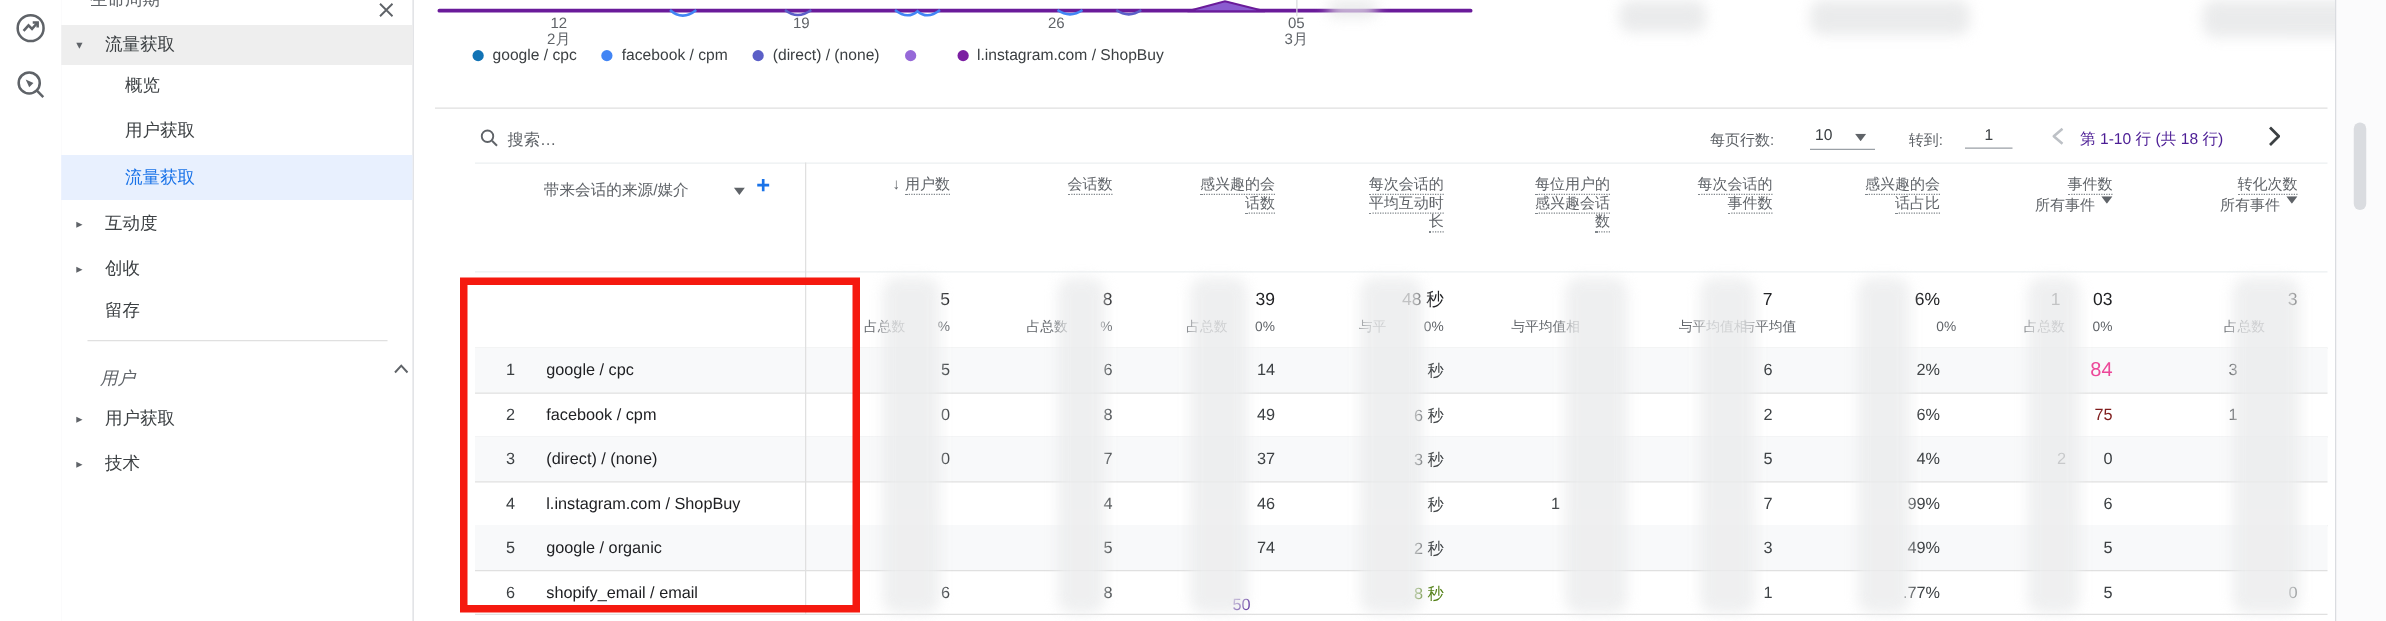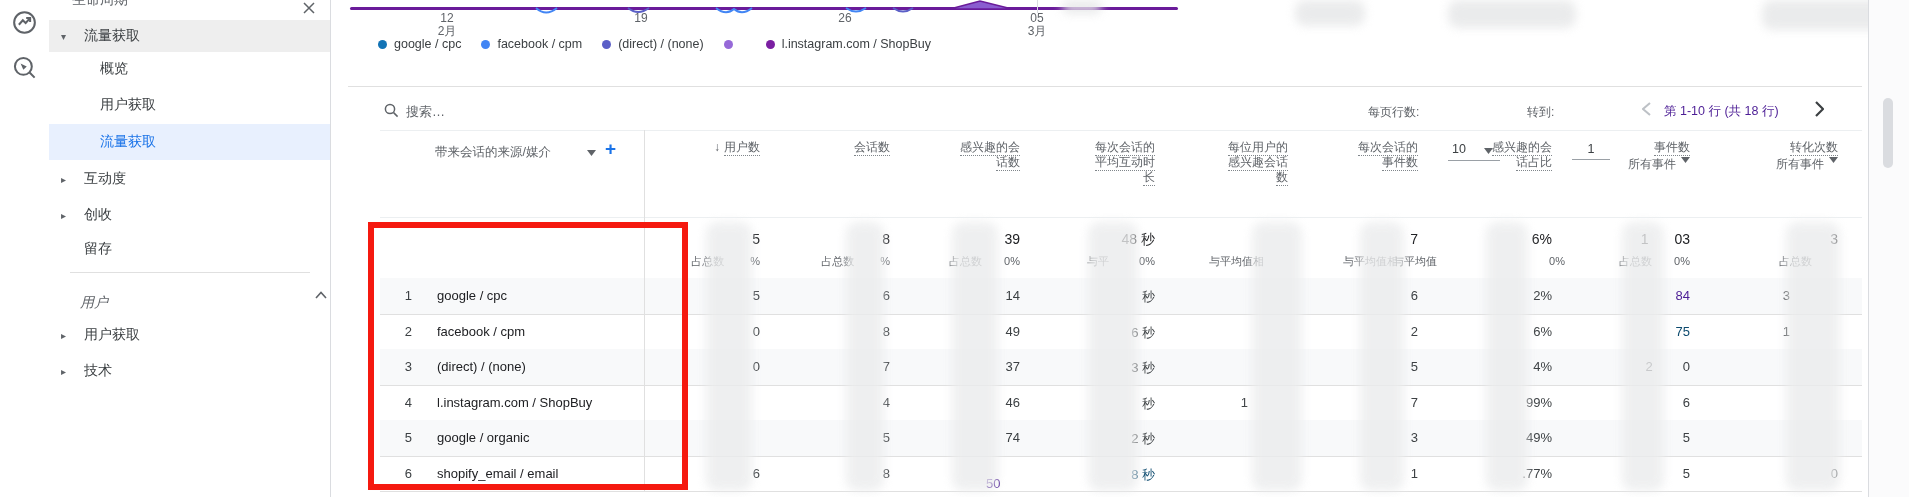--- a/index.html
+++ b/index.html
@@ -27,21 +27,21 @@
   .tick{position:absolute;width:40px;text-align:center;font-size:12px;color:#5f6368;line-height:13px;}
   #legend{display:flex;align-items:center;gap:20px;font-size:12.5px;color:#3c4043;}
   .leg-it{display:flex;align-items:center;gap:7px;white-space:nowrap;}
   .leg-dot{width:9px;height:9px;border-radius:50%;flex:0 0 auto;}
   
   .blur{position:absolute;background:#e7e8e9;border-radius:10px;filter:blur(5px);opacity:.85;}
   .band{position:absolute;background:#ebeced;border-radius:12px;filter:blur(5px);opacity:.8;}
   
   .tb-lab{position:absolute;font-size:12px;color:#5f6368;}
   .tb-val{position:absolute;font-size:12.5px;color:#4c1d95;}
-  .uline{border-bottom:1px solid #9aa0a6;margin-top:41px;}
+  .uline{border-bottom:1px solid #9aa0a6;}
   
   .hline{position:absolute;border-top:1px solid #e0e0e0;}
   .vline{position:absolute;border-left:1px solid #e0e0e0;}
   .hdr-col{position:absolute;display:flex;flex-direction:column;align-items:flex-end;font-size:12px;color:#5f6368;line-height:15px;}
   .hdr-col .dl{border-bottom:1px dotted #80868b;padding-bottom:1px;margin-bottom:2px;white-space:nowrap;}
   .hdr-sub{display:flex;gap:5px;margin-top:2px;white-space:nowrap;}
   .cellv{position:absolute;display:flex;align-items:baseline;justify-content:flex-end;white-space:nowrap;}
   .sp{display:inline-block;height:10px;}
   .rowbg{position:absolute;left:380px;width:1482px;}
   .stripe{background:#f8f9fa;}
@@ -356,21 +356,21 @@
         <span class="sp" style="width:42px"></span>
       </div>
       <div class="cellv" style="top: 288px; right: 491px; font-size: 13px; color: rgb(60, 64, 67);">
         <span class="sp" style="width:34px"></span>
         <span>6</span>
       </div>
       <div class="cellv" style="top: 288px; right: 357px; font-size: 13px; color: rgb(60, 64, 67);">
         <span class="sp" style="width:30px"></span>
         <span>2%</span>
       </div>
-      <div class="cellv" style="top: 288px; right: 219px; font-size: 13px; color: #4c1d95;">
+      <div class="cellv" style="top: 288px; right: 219px; font-size: 16px; color: #ec4899;">
         <span class="sp" style="width:34px"></span>
         <span>84</span>
       </div>
       <div class="cellv" style="top: 288px; right: 71px; font-size: 13px; color: rgb(60, 64, 67);">
         <span>3</span>
         <span class="sp" style="width:48px"></span>
       </div>
       <div class="hline" style="left: 380px; top: 313.5px; width: 1482px;"></div>
       <div class="rnum" style="top: 323.5px;">2</div>
       <div class="rlab" style="top: 323.5px;">facebook / cpm</div>
@@ -394,21 +394,21 @@
         <span class="sp" style="width:42px"></span>
       </div>
       <div class="cellv" style="top: 323.5px; right: 491px; font-size: 13px; color: rgb(60, 64, 67);">
         <span class="sp" style="width:34px"></span>
         <span>2</span>
       </div>
       <div class="cellv" style="top: 323.5px; right: 357px; font-size: 13px; color: rgb(60, 64, 67);">
         <span class="sp" style="width:30px"></span>
         <span>6%</span>
       </div>
-      <div class="cellv" style="top: 323.5px; right: 219px; font-size: 13px; color: #0c4a6e;">
+      <div class="cellv" style="top: 323.5px; right: 219px; font-size: 13px; color: #7f1d1d;">
         <span class="sp" style="width:34px"></span>
         <span>75</span>
       </div>
       <div class="cellv" style="top: 323.5px; right: 71px; font-size: 13px; color: rgb(60, 64, 67);">
         <span>1</span>
         <span class="sp" style="width:48px"></span>
       </div>
       <div class="hline" style="left: 380px; top: 349px; width: 1482px;"></div>
       <div class="rowbg stripe" style="top: 349px; height: 35.5px;"></div>
       <div class="rnum" style="top: 359px;">3</div>
@@ -530,21 +530,21 @@
         <span>6</span>
       </div>
       <div class="cellv" style="top: 465.5px; right: 1019px; font-size: 13px; color: rgb(60, 64, 67);">
         <span class="sp" style="width:38px"></span>
         <span>8</span>
       </div>
       <div class="cellv" style="top: 465.5px; right: 889px; font-size: 13px; color: #4c1d95; flex-direction: column;">
         <span class="sp" style="width:34px"></span>
         <span>50</span>
       </div>
-      <div class="cellv" style="top: 465.5px; right: 754px; font-size: 13px; color: #0c4a6e;">
+      <div class="cellv" style="top: 465.5px; right: 754px; font-size: 13px; color: #4d7c0f;">
         <span class="sp" style="width:36px"></span>
         <span>8 秒</span>
       </div>
       <div class="cellv" style="top: 465.5px; right: 621px; font-size: 13px; color: rgb(60, 64, 67);">
         <span class="sp" style="width:42px"></span>
       </div>
       <div class="cellv" style="top: 465.5px; right: 491px; font-size: 13px; color: rgb(60, 64, 67);">
         <span class="sp" style="width:34px"></span>
         <span>1</span>
       </div>

